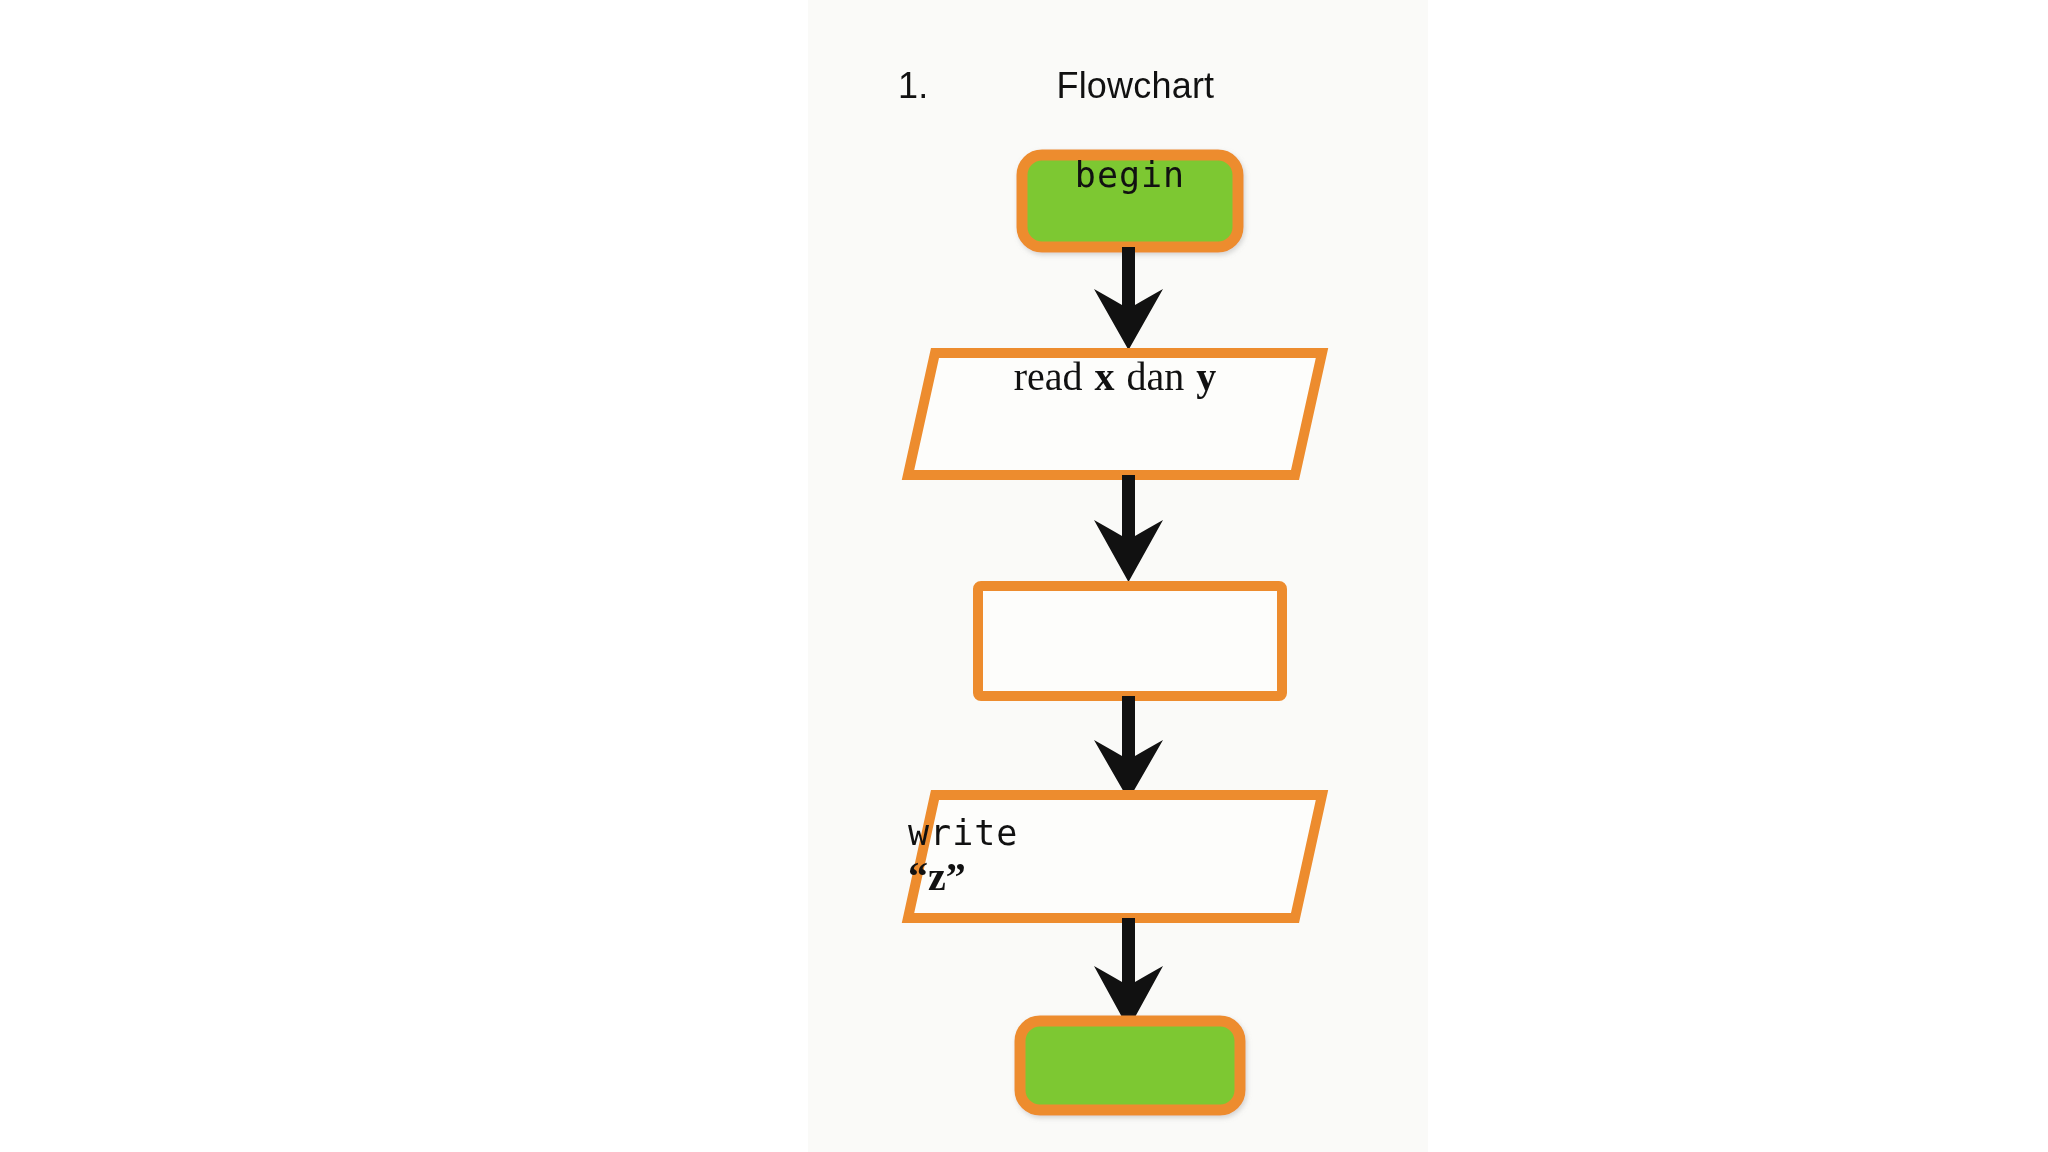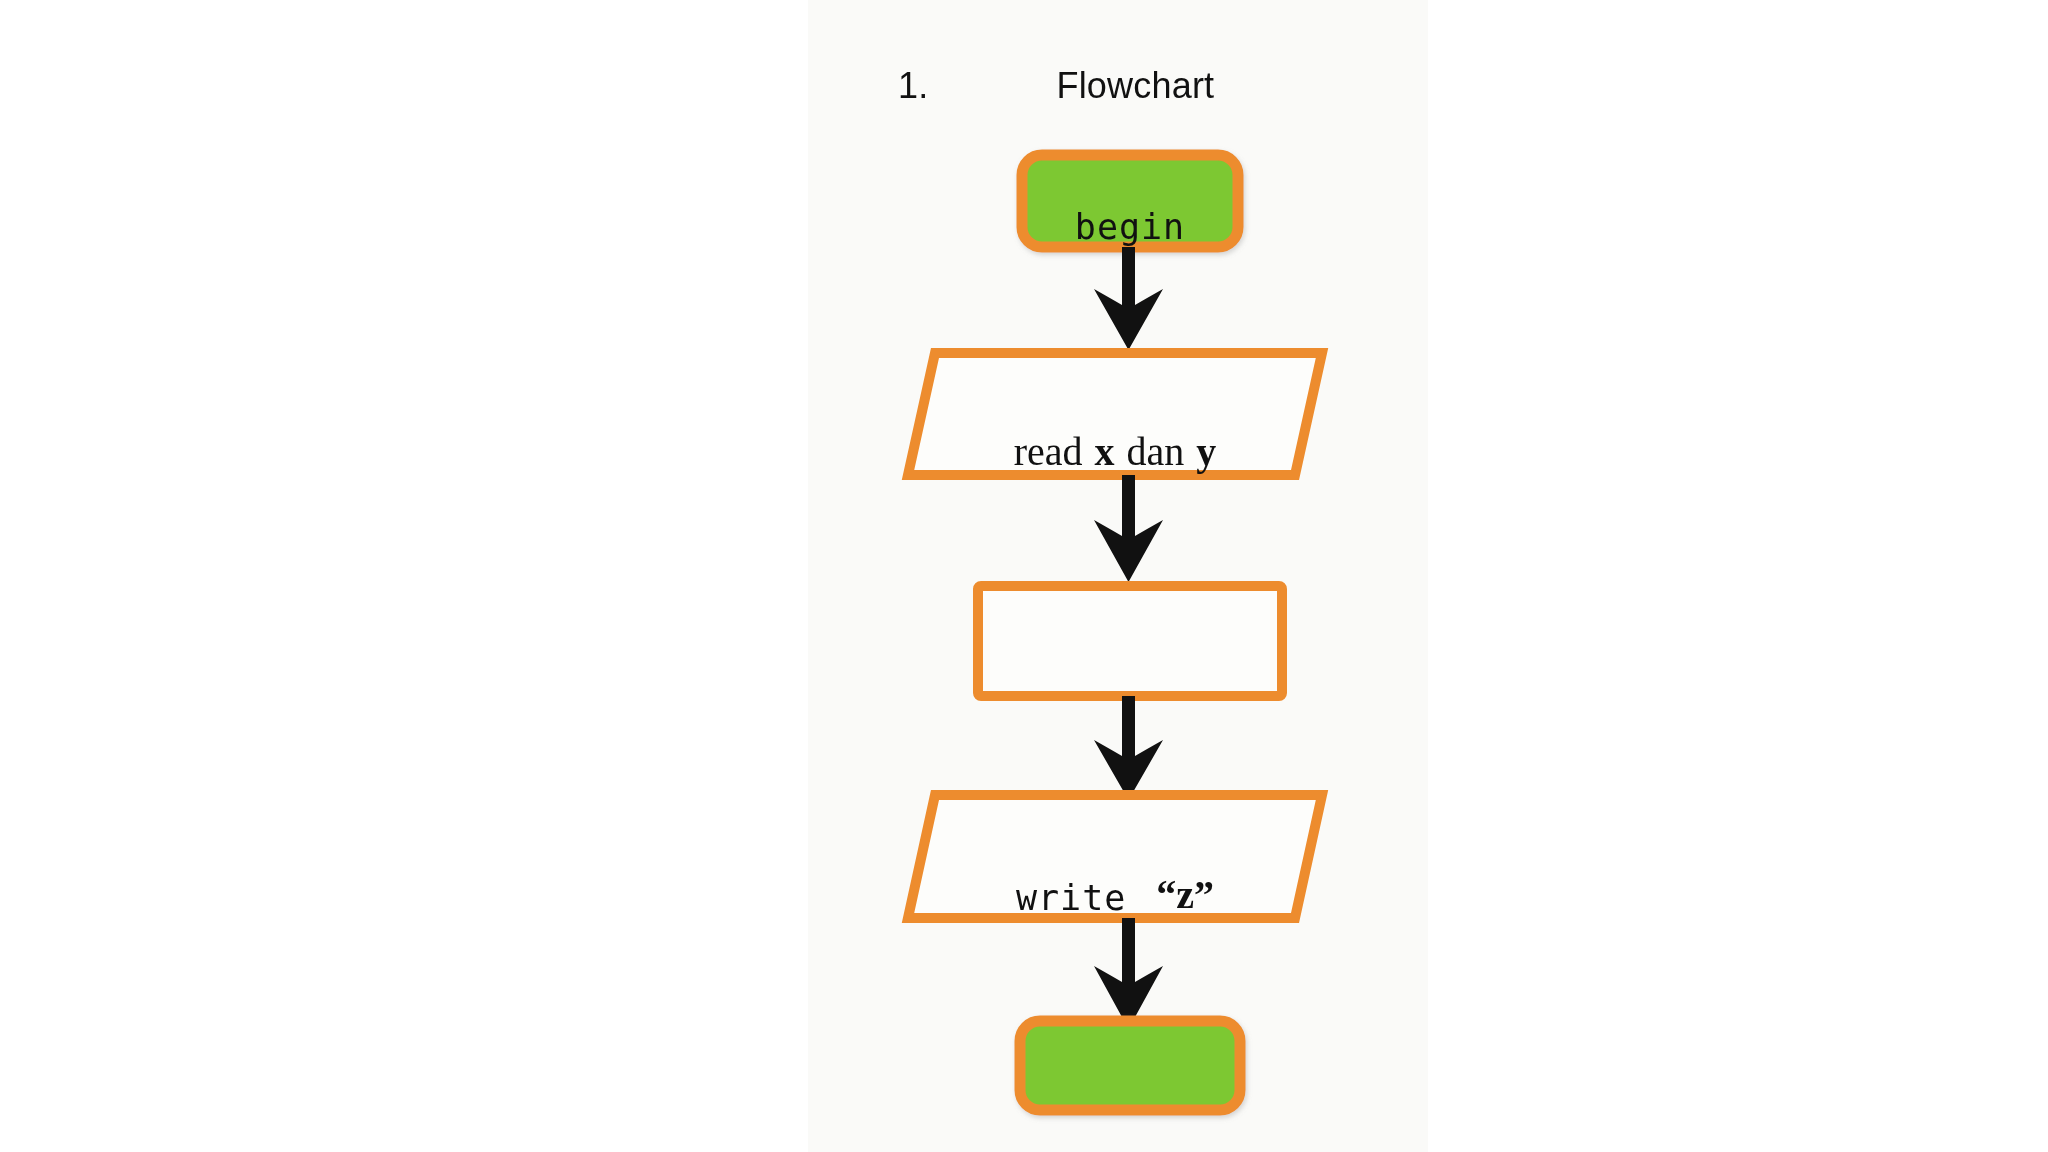--- a/index.html
+++ b/index.html
@@ -66,56 +66,55 @@
     left: 0;
     top: 0;
     width: 2048px;
     height: 1152px;
   }
 
   
   .node-label {
     position: absolute;
     display: flex;
-    align-items: flex-end;
+    align-items: flex-start;
     justify-content: center;
     color: #111111;
     white-space: pre;
     pointer-events: none;
   }
 
   .lbl-mono {
     font-family: "DejaVu Sans Mono", "Liberation Mono", monospace;
     font-size: 35px;
     font-weight: 400;
     letter-spacing: 1px;
   }
   .lbl-serif {
     font-family: "Liberation Serif", "DejaVu Serif", serif;
     font-size: 40px;
     font-weight: 400;
-    margin-top: 48px;
   }
   .lbl-serif-b {
     font-family: "Liberation Serif", "DejaVu Serif", serif;
     font-size: 40px;
     font-weight: 700;
   }
 
   #label-begin {
     left: 1022px; top: 155px; width: 216px; height: 92px;
   }
   #label-read {
     left: 908px; top: 353px; width: 414px; height: 122px;
   }
   #label-process {
     left: 978px; top: 586px; width: 304px; height: 110px;
   }
   #label-write {
-    left: 908px; top: 795px; width: 414px; height: 123px;
+    left: 908px; top: 795px; width: 414px; height: 123px; flex-direction: column;
   }
   #label-end {
     left: 1020px; top: 1021px; width: 220px; height: 89px;
   }
 
   .sp-sm { display: inline-block; width: 12px; }
   .sp-md { display: inline-block; width: 30px; }
 </style>
 </head>
 <body>

